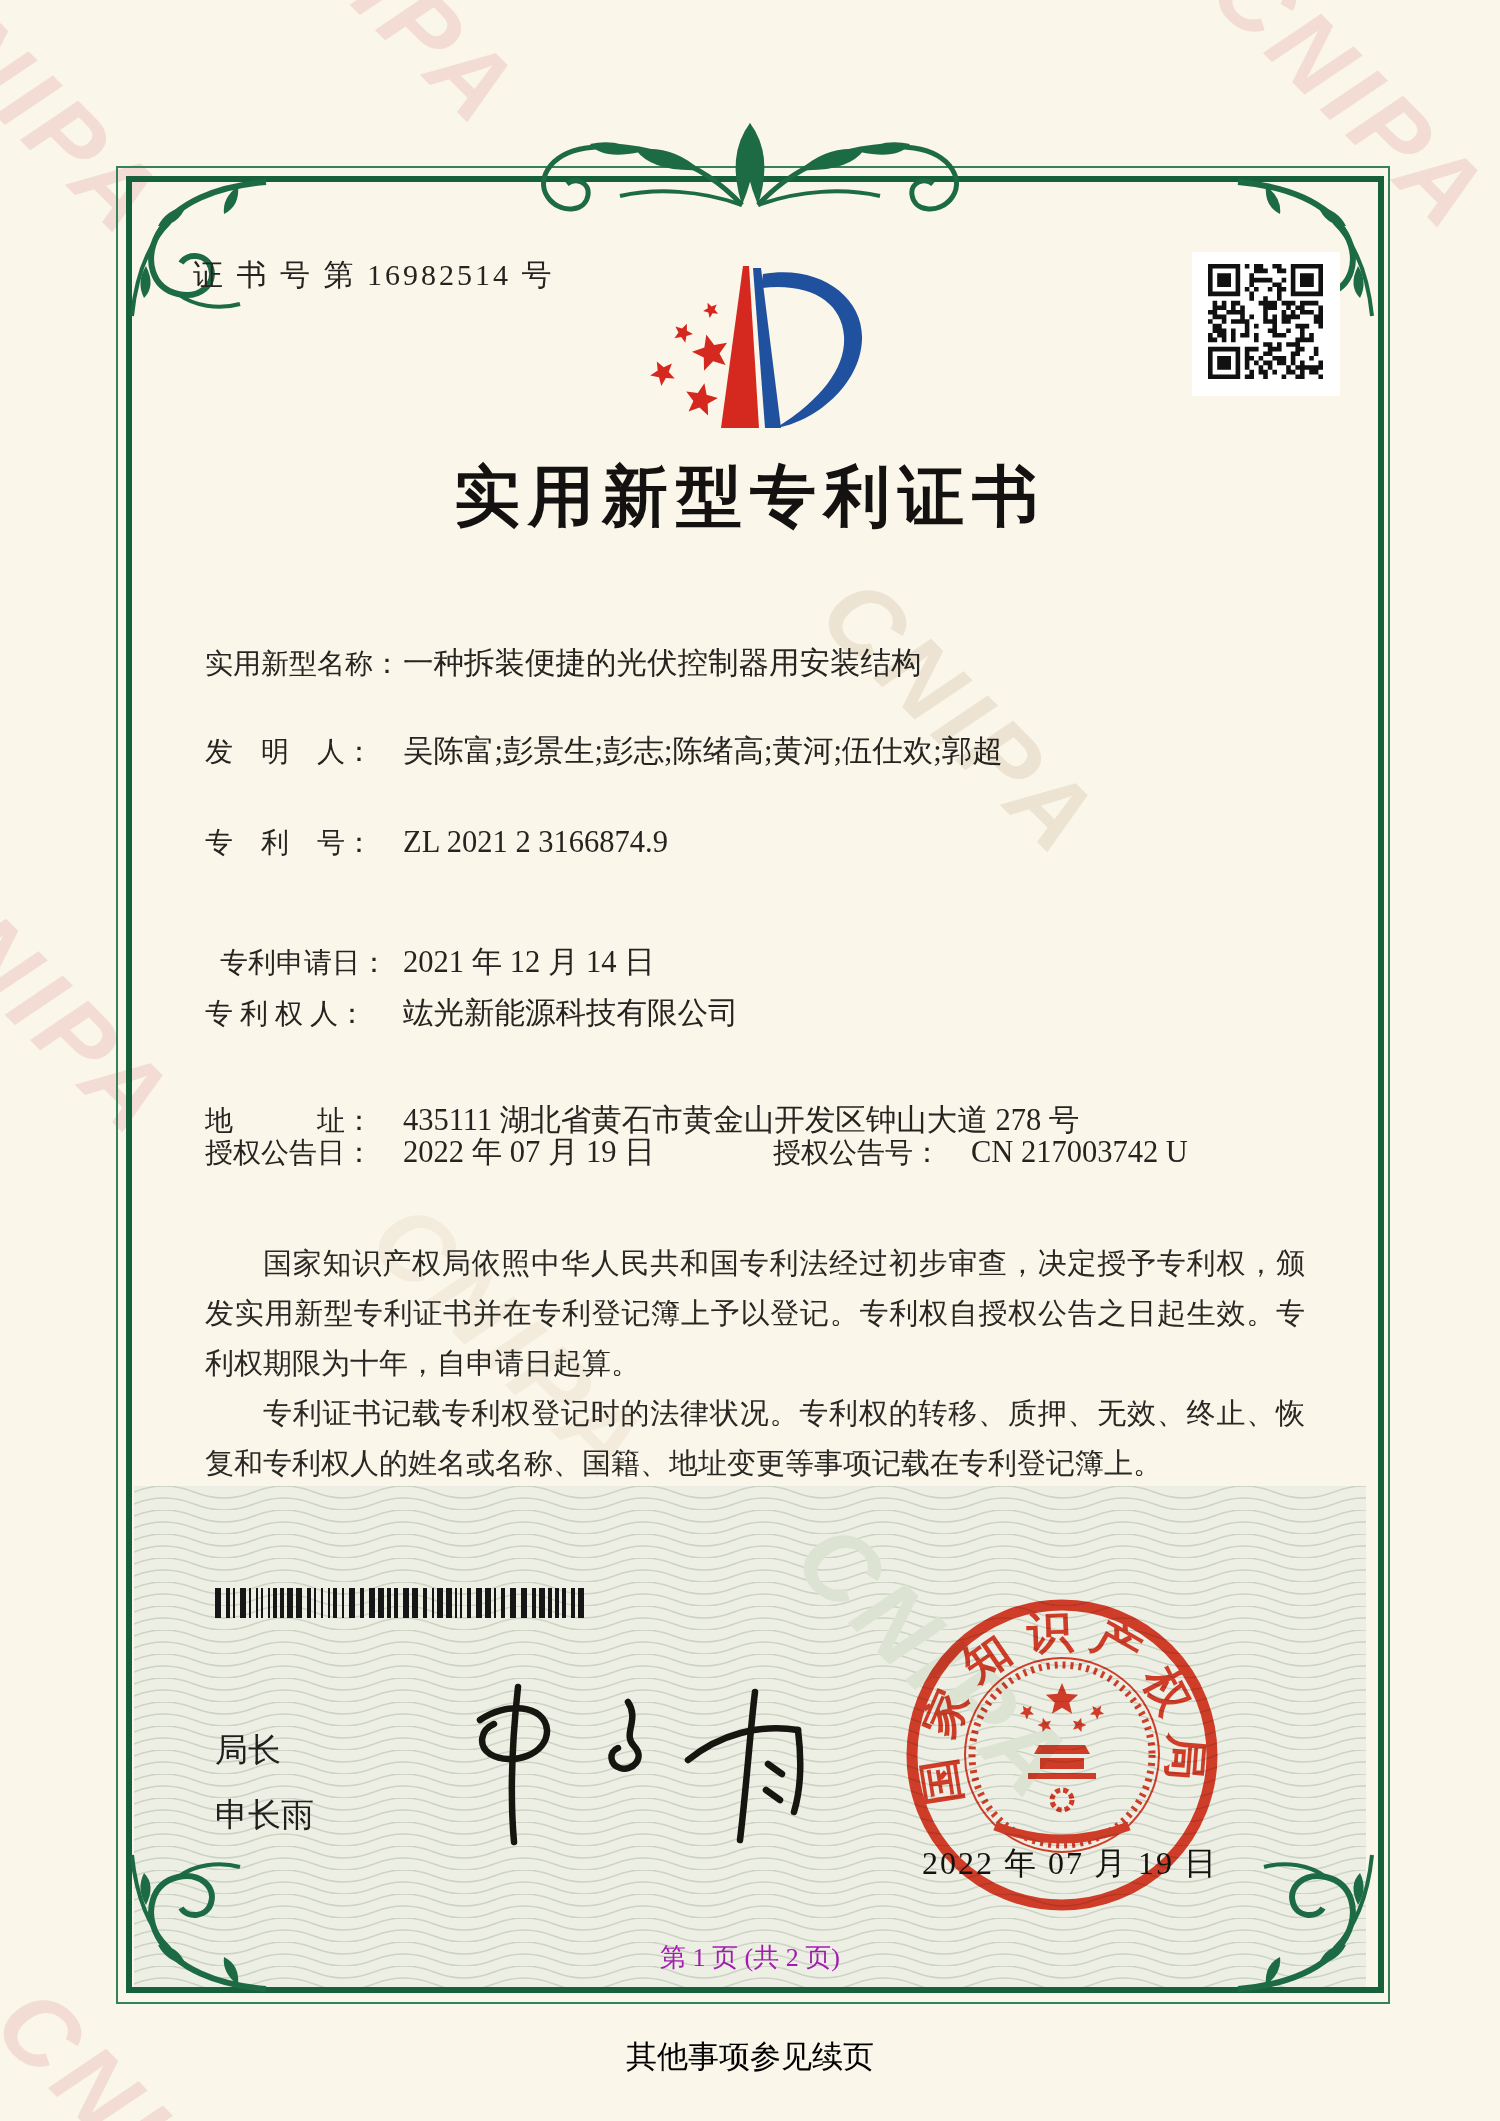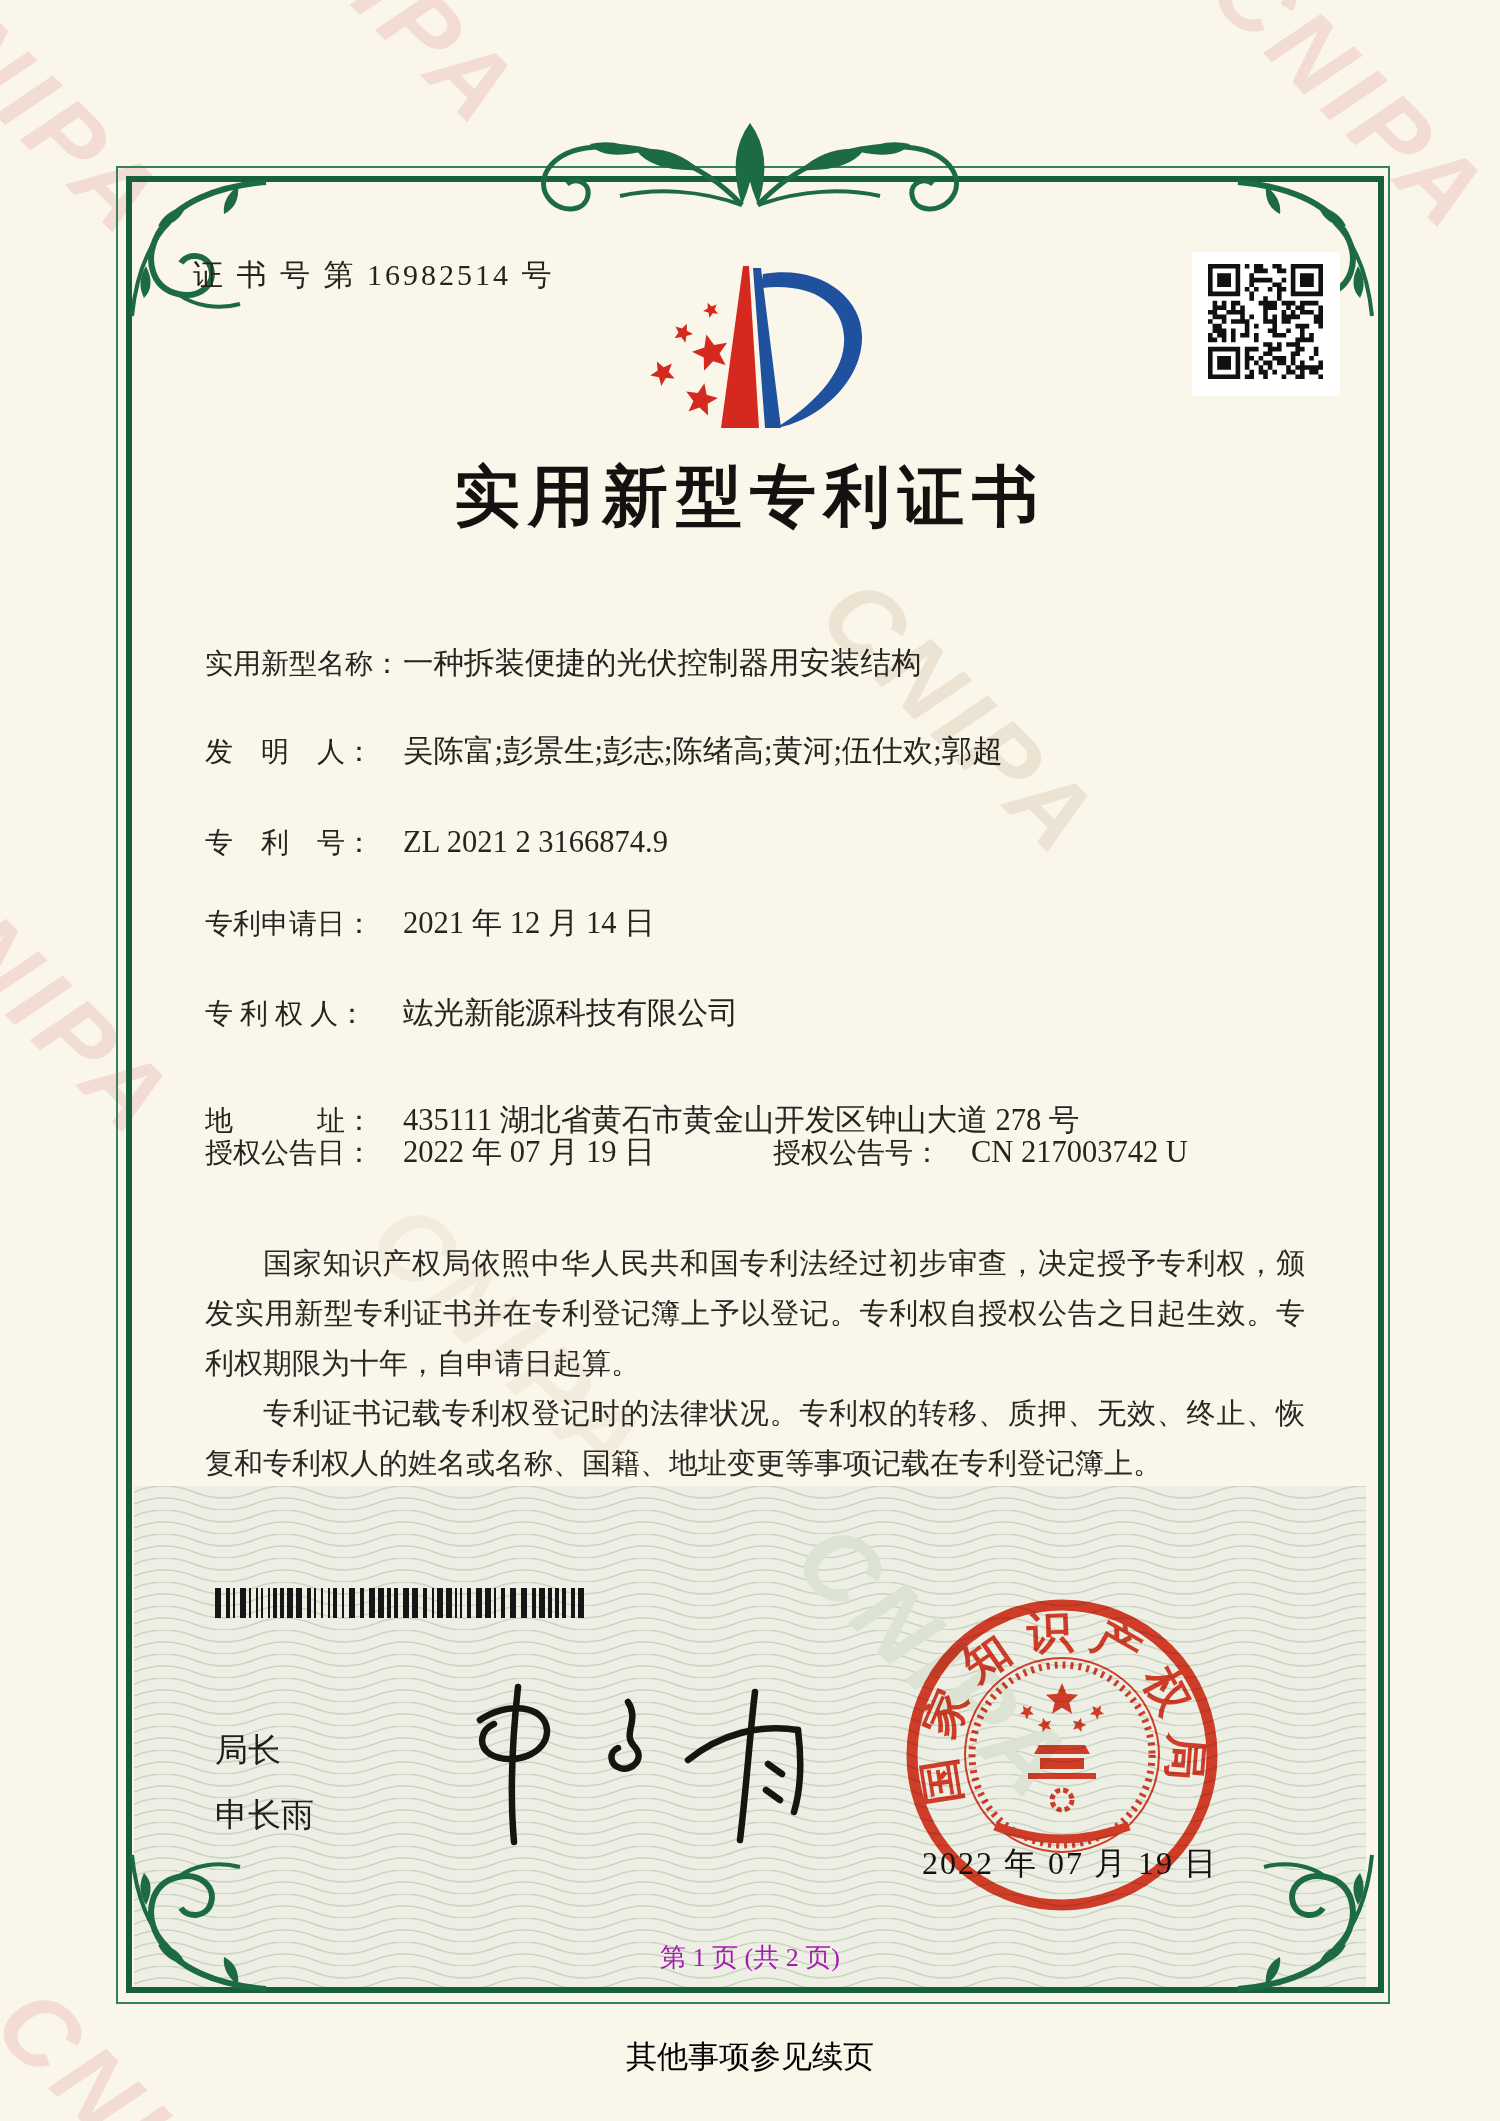--- a/index.html
+++ b/index.html
@@ -34,21 +34,21 @@
   .logo{position:absolute;left:628px;top:238px;z-index:6;}
   .qr{position:absolute;left:1192px;top:252px;z-index:6;}
   .title{position:absolute;left:0;top:452px;width:100%;text-align:center;
          font-size:66px;font-weight:700;letter-spacing:8px;color:#141210;z-index:6;}
   
   .row{position:absolute;left:205px;display:flex;align-items:baseline;white-space:pre;
        color:#262420;z-index:6;}
   .lbl{font-size:28px;min-width:198px;display:inline-block;}
   .val{font-size:30.5px;}
   .val-fixed{width:370px;display:inline-block;}
-  .r1{top:643px;} .r2{top:731px;} .r3{top:824px;} .r4{top:903px;}
+  .r1{top:643px;} .r2{top:731px;} .r3{top:824px;} .r4{top:942px;text-align:center;}
   .r5{top:993px;} .r6{top:1100px;} .r7{top:1132px;}
   
   .body-text{position:absolute;left:205px;top:1238px;width:1100px;z-index:6;
              font-size:29px;line-height:50px;color:#2a2824;text-align:justify;}
   .body-text p{margin:0;text-indent:2em;}
   
   .barcode{position:absolute;left:215px;top:1588px;z-index:6;}
   .officer{position:absolute;left:215px;z-index:6;color:#22201d;
            font-family:"Liberation Sans","DejaVu Sans",sans-serif;font-size:33px;}
   .officer-title{top:1728px;}

